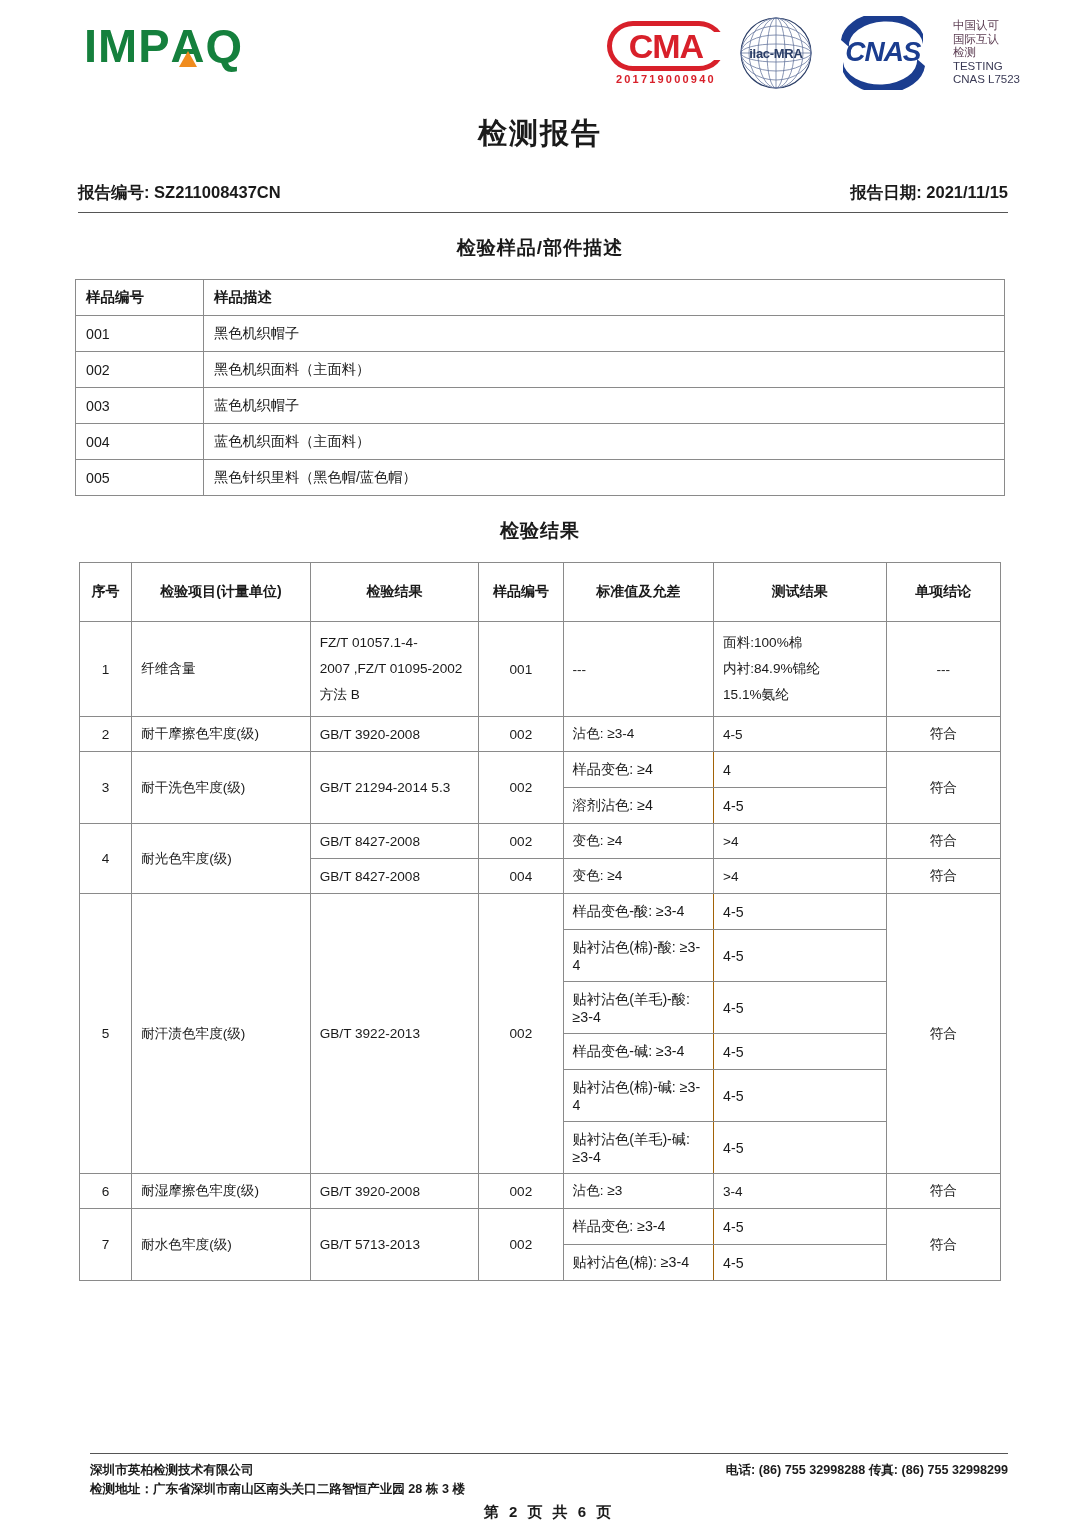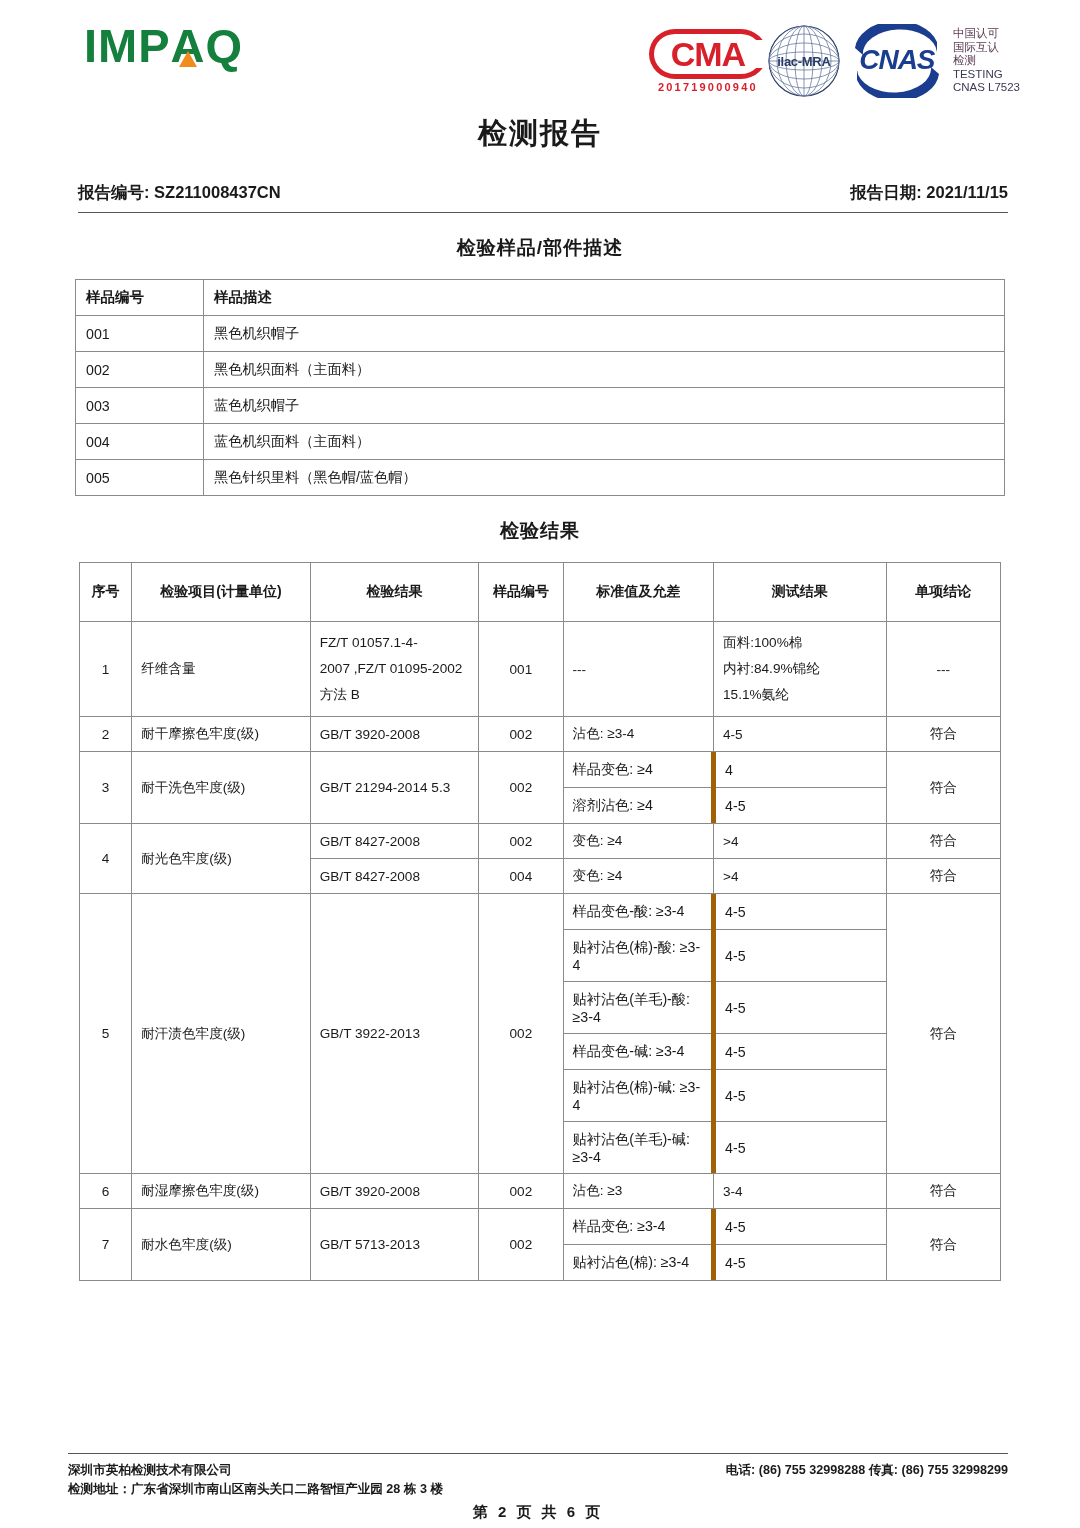--- a/index.html
+++ b/index.html
@@ -34,22 +34,22 @@
     position: absolute;
     left: 50%; transform: translateX(-50%);
     bottom: 2px;
     width: 0; height: 0;
     border-left: 9px solid transparent;
     border-right: 9px solid transparent;
     border-bottom: 16px solid #f08c1e;
   }
 
   .cert-row {
-    position: absolute; right: 0; top: 12px;
-    display: flex; align-items: center; 
+    position: absolute; right: 0; top: 4px;
+    display: flex; align-items: center; gap: 14px;
   }
   
   .cma { width: 118px; text-align: center; }
   .cma-mark {
     position: relative; height: 50px; width: 118px;
   }
   .cma-mark .ring {
     position: absolute; inset: 0;
     border: 5px solid #d8202a;
     border-radius: 26px/25px;
@@ -146,27 +146,27 @@
   .c-item    { width: 178px; }
   .c-method  { width: 168px; }
   .c-sample  { width: 84px;  text-align: center; }
   .c-std     { width: 150px; }
   .c-res     { width: 172px; }
   .c-concl   { width: 114px; text-align: center; }
   .nopad { padding: 0 !important; }
   .sub { width: 100%; border-collapse: collapse; }
   .sub td { border: 0; border-bottom: 1px solid #8a8a8a; padding: 8px 9px; }
   .sub tr:last-child td { border-bottom: 0; }
-  .sub .s-std { width: 150px; border-right: 5px solid #a16207; }
+  .sub .s-std { width: 150px; border-right: 1px solid #a16207; }
   .sub .s-res { width: 172px; }
   .lh-loose { line-height: 26px; }
 
   
   .footer {
-    position: absolute; left: 68px; right: 72px; bottom: 18px;
+    position: absolute; left: 90px; right: 72px; bottom: 18px;
   }
   .footer-rule { border: 0; border-top: 1.6px solid #555; margin: 0 0 7px 0; }
   .footer-grid { display: flex; justify-content: space-between; align-items: flex-start; }
   .footer-left { font-size: 12.6px; line-height: 19px; font-weight: 600; }
   .footer-right { font-size: 12.6px; font-weight: 600; white-space: nowrap; padding-top: 1px; }
   .pagenum {
     text-align: center; font-size: 15px; font-weight: 600;
     margin-top: 4px; letter-spacing: 3px;
   }
 </style>

